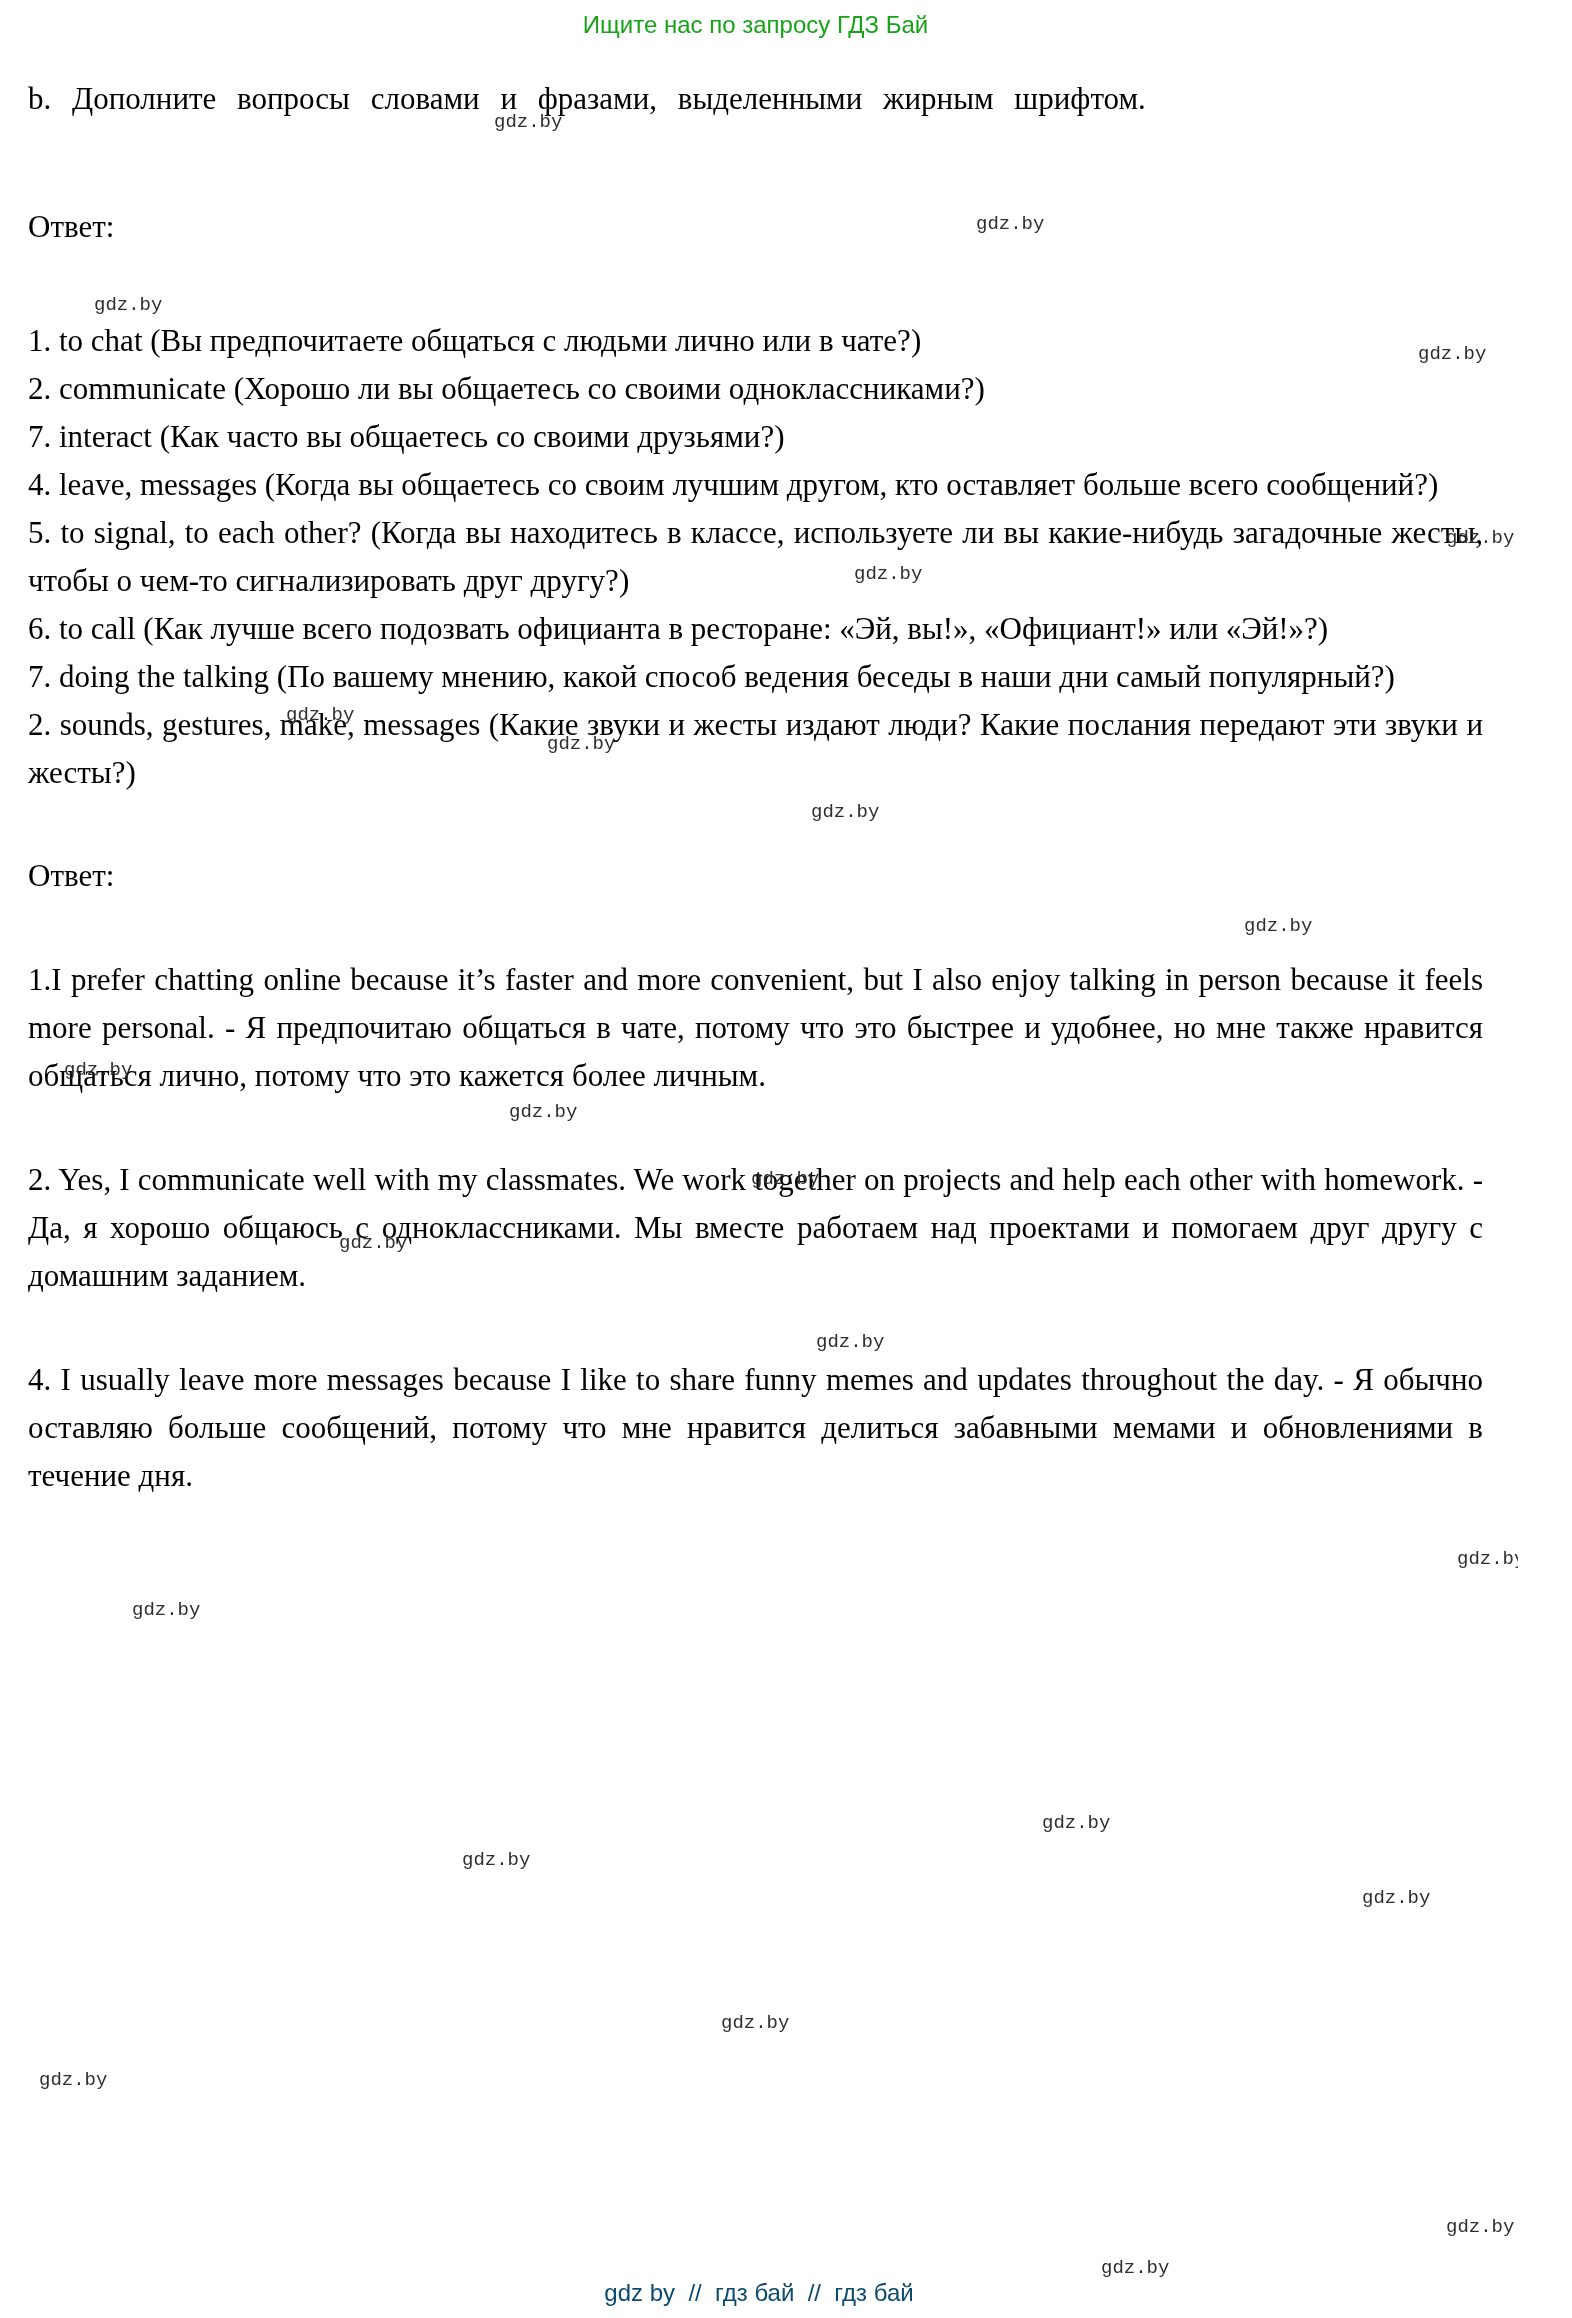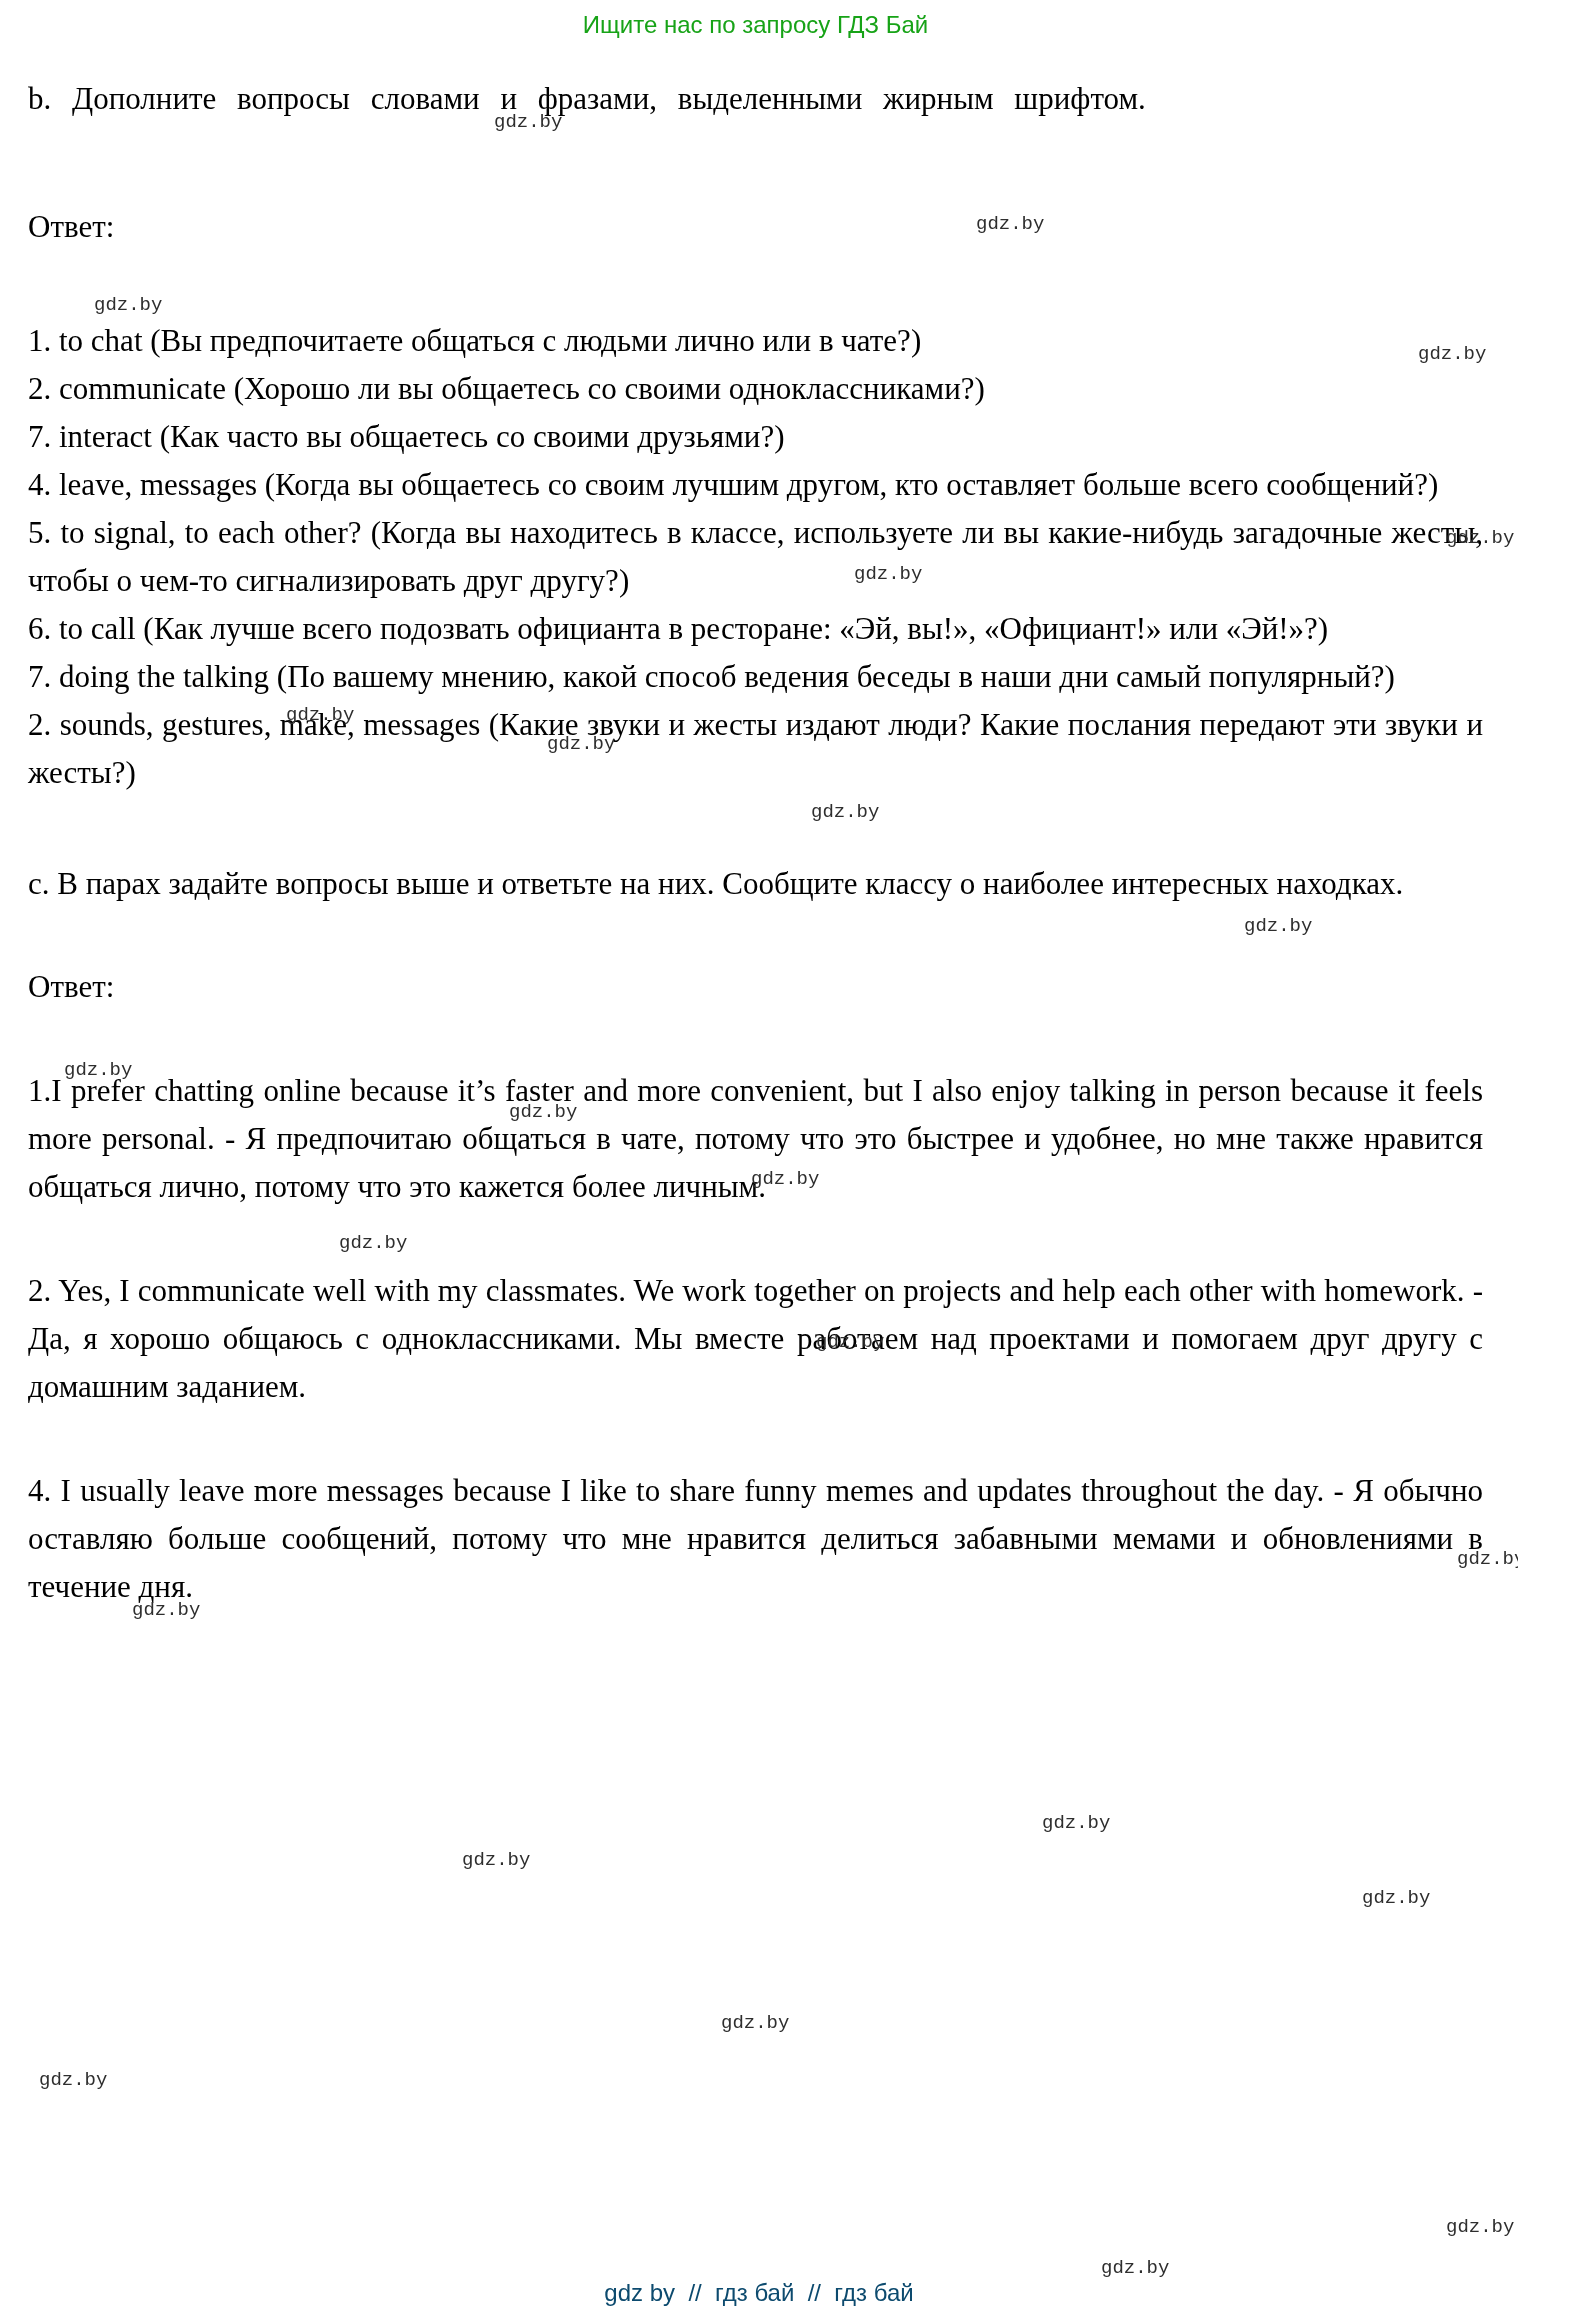--- a/index.html
+++ b/index.html
@@ -81,21 +81,20 @@
     <p class="para">1. to chat (Вы предпочитаете общаться с людьми лично или в чате?)</p>
     <p class="para">2. communicate (Хорошо ли вы общаетесь со своими одноклассниками?)</p>
     <p class="para">7. interact (Как часто вы общаетесь со своими друзьями?)</p>
     <p class="para">4. leave, messages (Когда вы общаетесь со своим лучшим другом, кто оставляет больше всего сообщений?)</p>
     <p class="para">5. to signal, to each other? (Когда вы находитесь в классе, используете ли вы какие-нибудь загадочные жесты, чтобы о чем-то сигнализировать друг другу?)</p>
     <p class="para">6. to call (Как лучше всего подозвать официанта в ресторане: «Эй, вы!», «Официант!» или «Эй!»?)</p>
     <p class="para">7. doing the talking (По вашему мнению, какой способ ведения беседы в наши дни самый популярный?)</p>
     <p class="para">2. sounds, gestures, make, messages (Какие звуки и жесты издают люди? Какие послания передают эти звуки и жесты?)</p>
   </div>
 
-  <p class="para task-c">c. В парах задайте вопросы выше и ответьте на них. Сообщите классу о наиболее интересных находках.</p>
 
   <p class="para answer-label answer-label-2">Ответ:</p>
 
   <div class="answers">
     <p class="para">1.I prefer chatting online because it’s faster and more convenient, but I also enjoy talking in person because it feels more personal. - Я предпочитаю общаться в чате, потому что это быстрее и удобнее, но мне также нравится общаться лично, потому что это кажется более личным.</p>
     <p class="para">2. Yes, I communicate well with my classmates. We work together on projects and help each other with homework. - Да, я хорошо общаюсь с одноклассниками. Мы вместе работаем над проектами и помогаем друг другу с домашним заданием.</p>
     <p class="para">4. I usually leave more messages because I like to share funny memes and updates throughout the day. - Я обычно оставляю больше сообщений, потому что мне нравится делиться забавными мемами и обновлениями в течение дня.</p>
   </div>
 
   <div class="promo-footer">gdz by  //  гдз бай  //  гдз бай</div>

